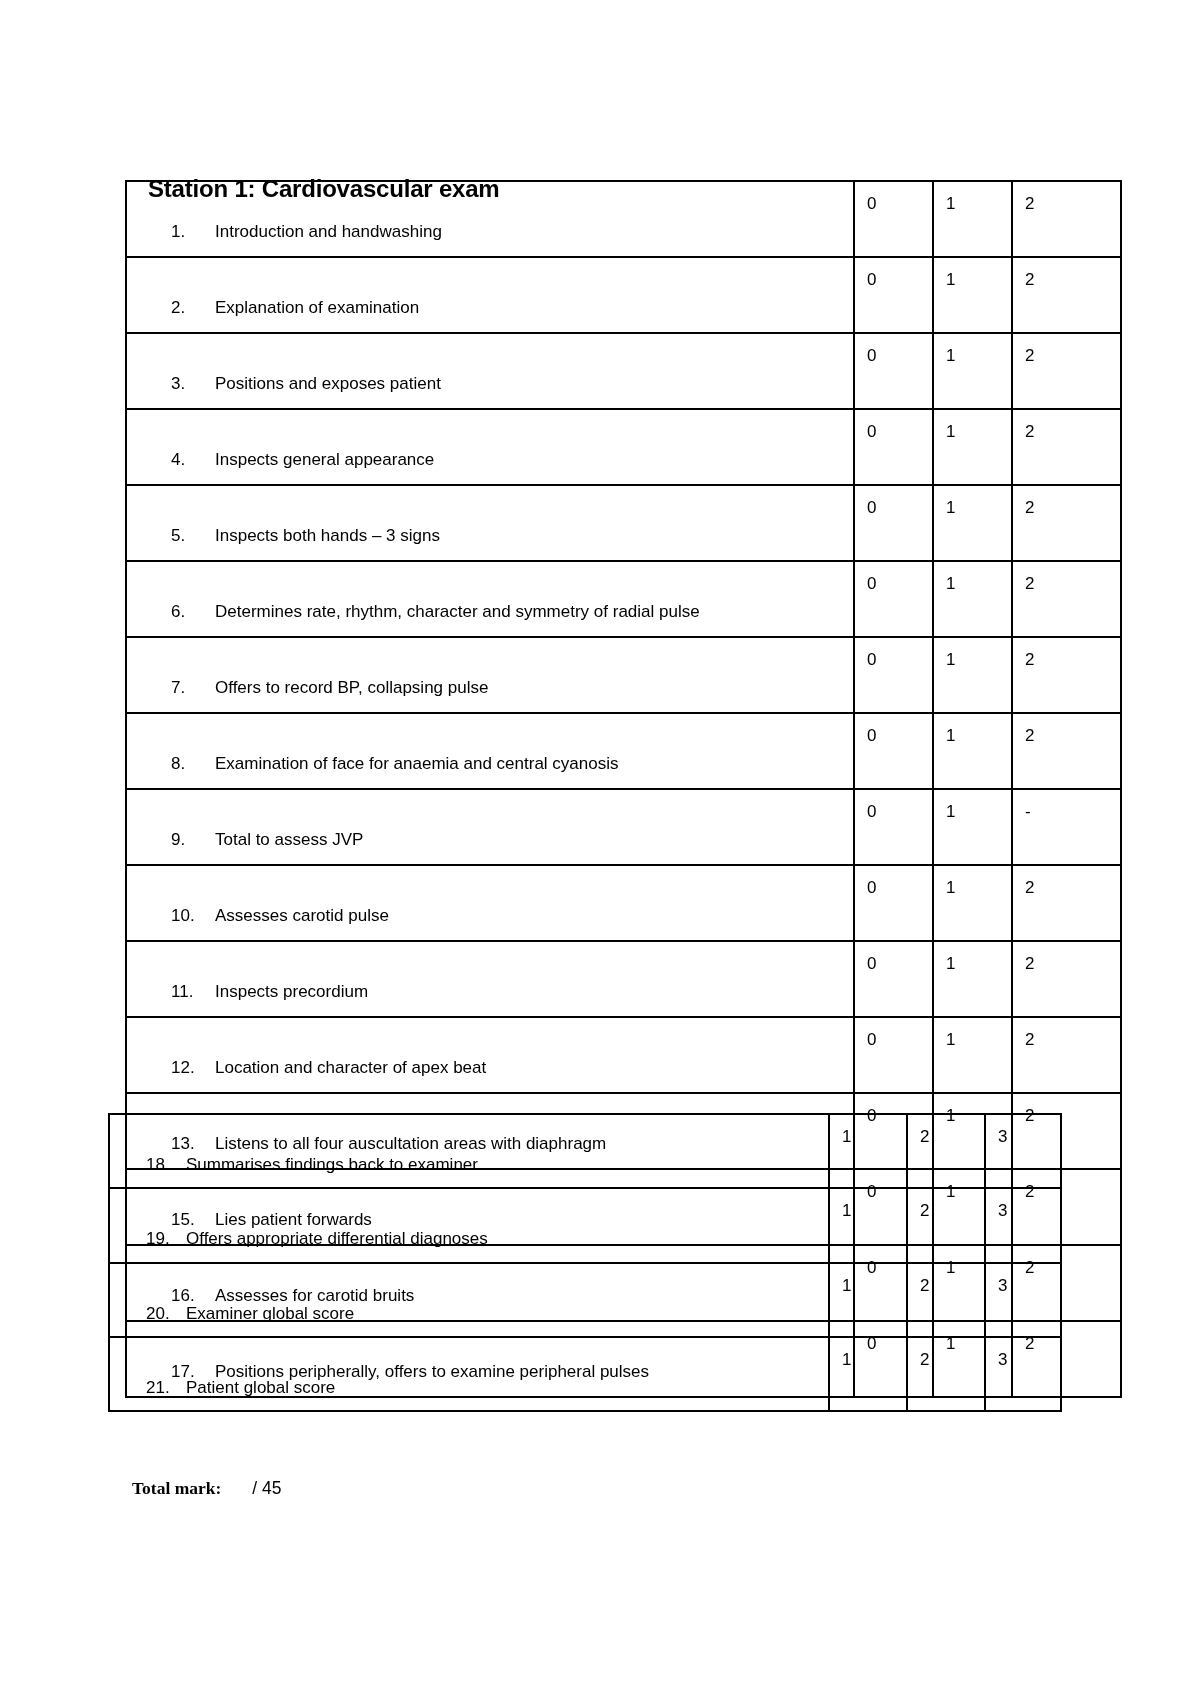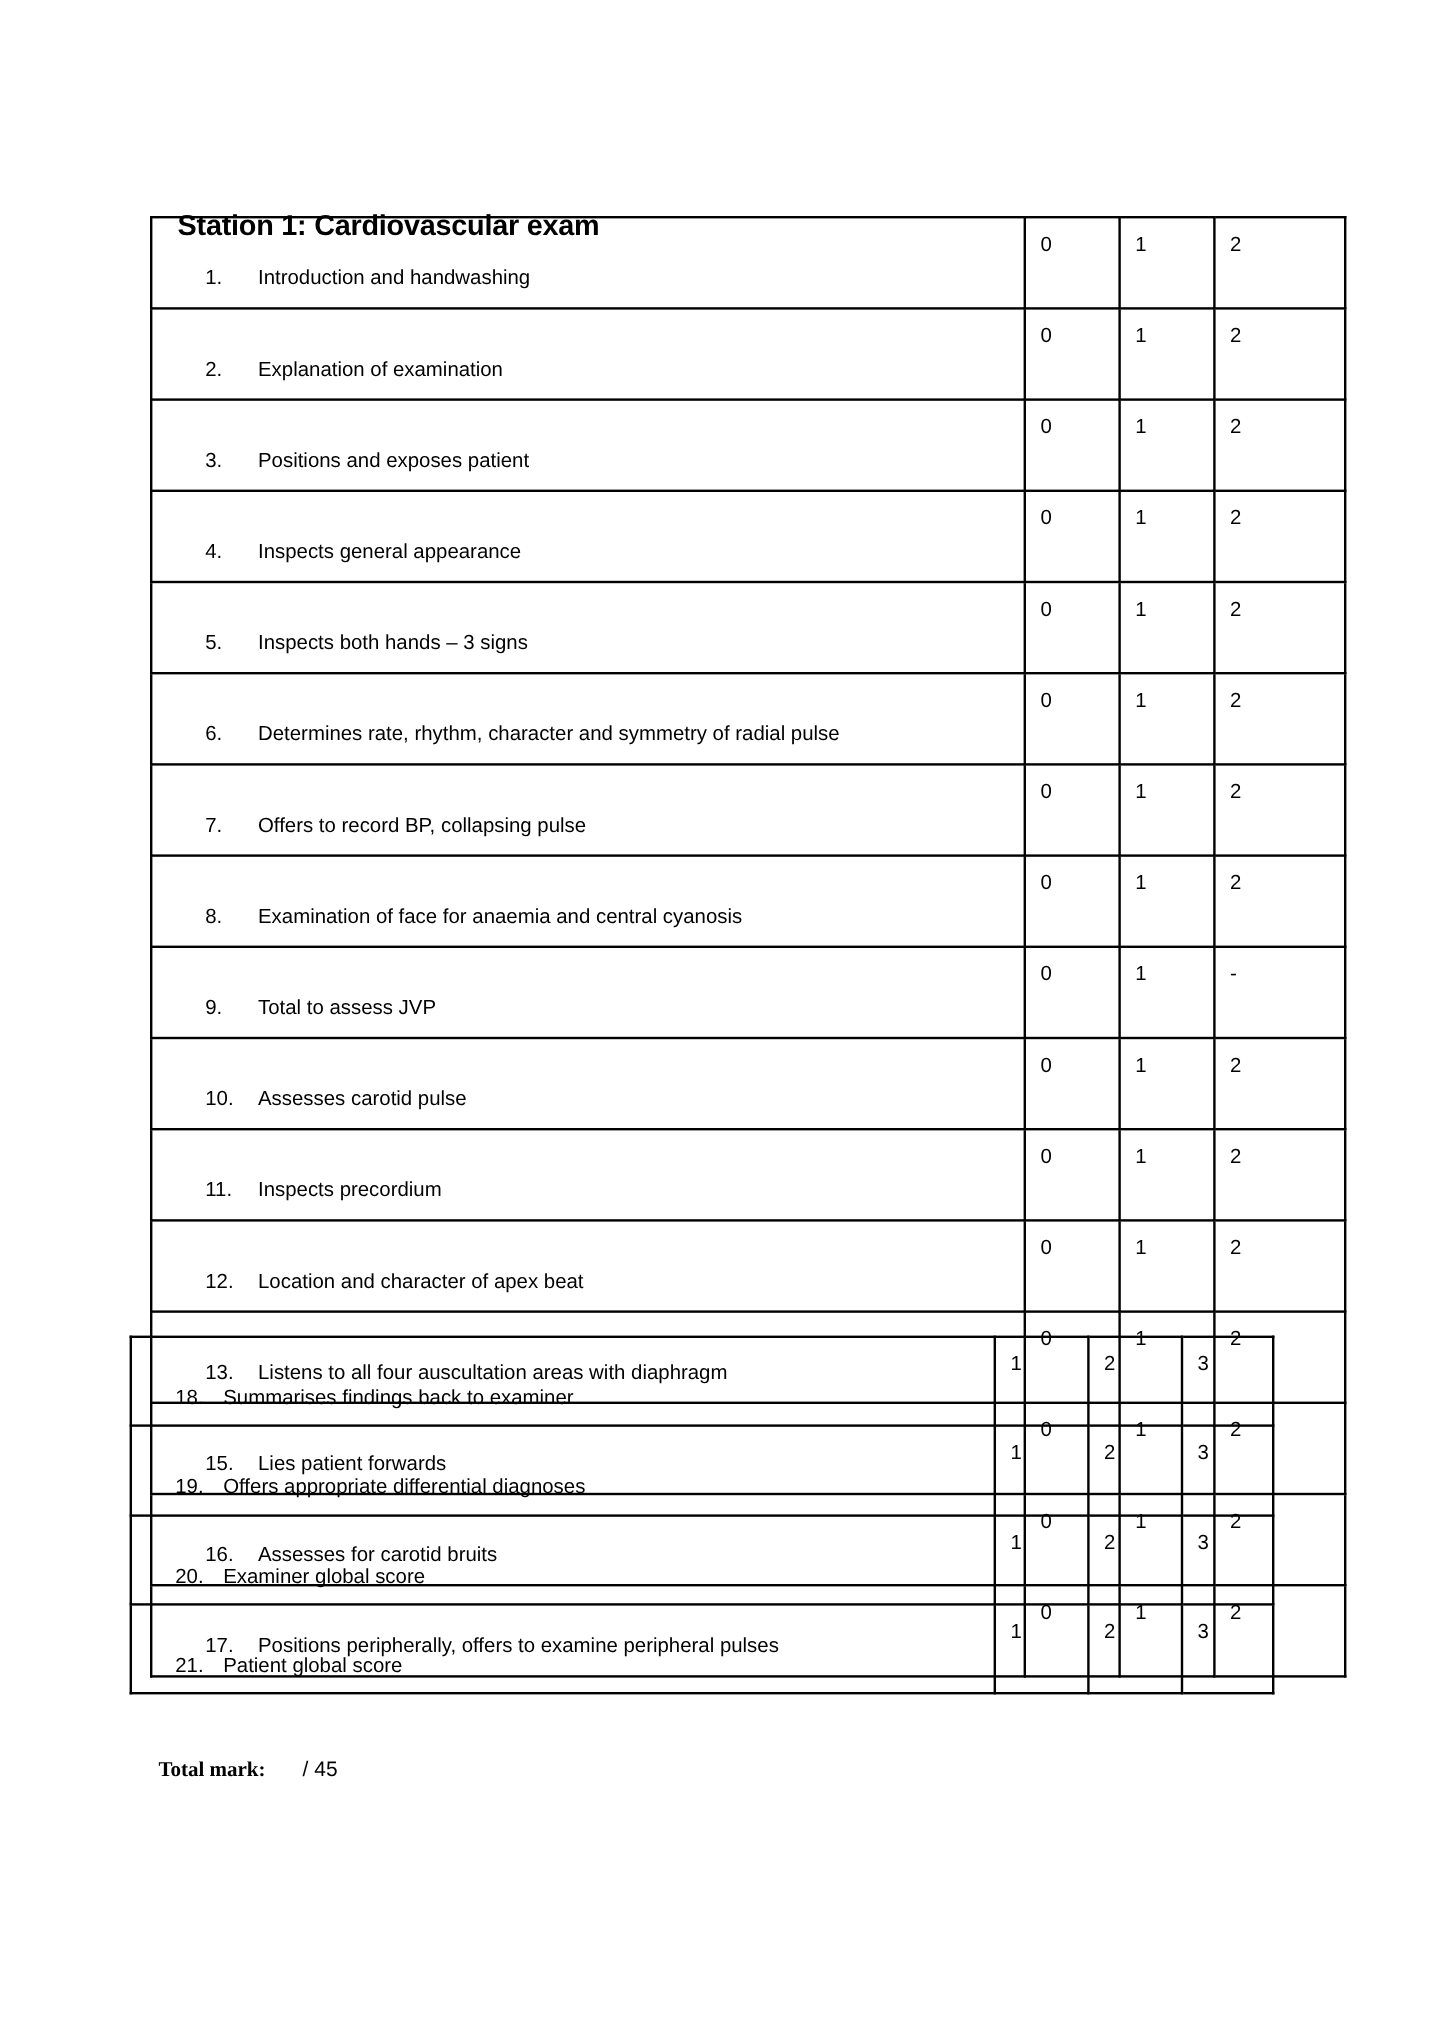--- a/index.html
+++ b/index.html
@@ -123,20 +123,21 @@
     font-size: 17.5px;
     white-space: nowrap;
   }
   .total-label {
     font-weight: bold;
     font-family: Liberation Serif, serif;
   }
   .total-value {
     display: inline-block;
     margin-left: 26px;
+    margin-top: 14px;
   }
 </style>
 </head>
 <body>
 
 <div class="page">
 
   <div class="doc-title">Station 1: Cardiovascular exam</div>
 
   <table class="mark-table" id="table-main">

